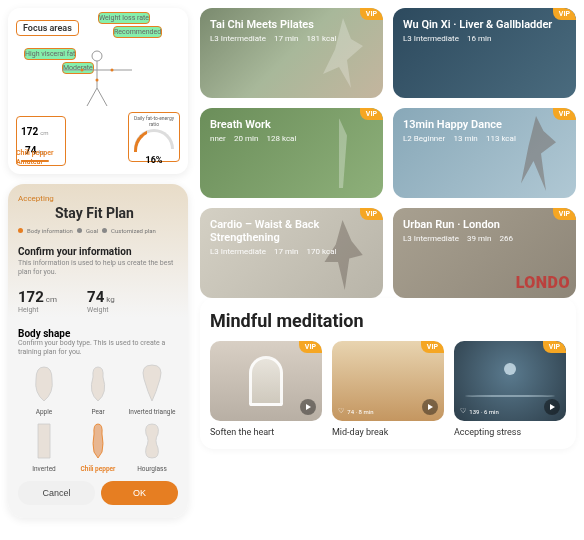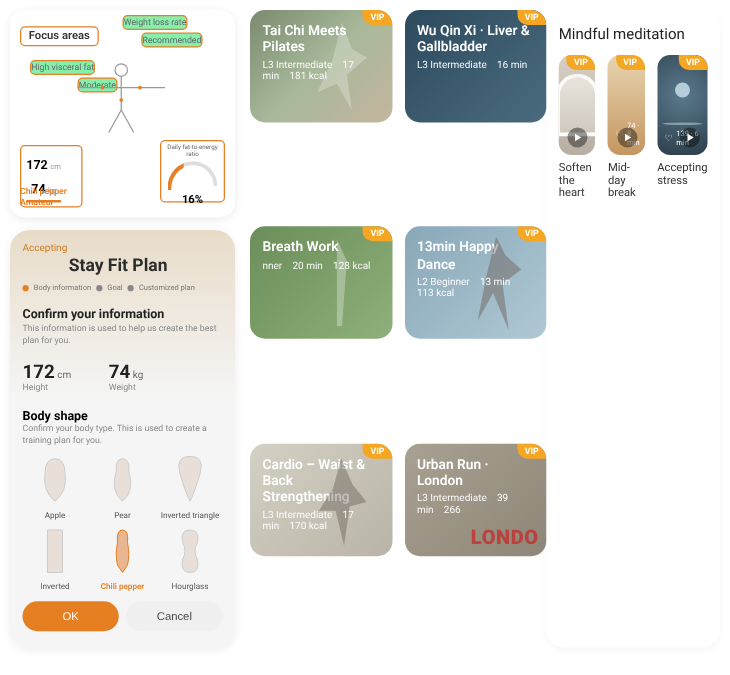--- a/index.html
+++ b/index.html
@@ -50,21 +50,21 @@
   .shape-item { text-align: center; }
   .shape-svg { width: 36px; height: 40px; margin: 0 auto; }
   .shape-item .shape-name { font-size: 6.5px; color: #555; margin-top: 1px; }
   .shape-item.selected .shape-name { color: #e67e22; font-weight: 600; }
   .btn-row { display: flex; gap: 6px; margin-top: 8px; }
   .btn { flex: 1; padding: 7px 0; border-radius: 18px; font-size: 9px; text-align: center; border: none; cursor: pointer; }
   .btn-cancel { background: #f0f0f0; color: #444; }
   .btn-ok { background: #e67e22; color: #fff; }
 
   
-  .right-col { flex: 1; display: flex; flex-direction: row; gap: 0; }
+  .right-col { flex: 1; display: flex; flex-direction: column; gap: 0; }
   .workout-grid { display: grid; grid-template-columns: repeat(2, 1fr); gap: 10px; }
   .workout-card { border-radius: 12px; height: 90px; position: relative; overflow: hidden; color: #fff; padding: 10px; display: flex; flex-direction: column; justify-content: flex-start; background-size: cover; }
   .workout-card .wtitle { font-size: 11px; font-weight: 600; line-height: 1.2; }
   .workout-card .wmeta { font-size: 8px; margin-top: 3px; opacity: 0.95; }
   .vip-badge { position: absolute; top: 0; right: 0; background: #f5a623; color: #fff; font-size: 7px; font-weight: 700; padding: 2px 6px; border-radius: 0 12px 0 8px; }
 
   .card-taichi { background: linear-gradient(135deg, #7a8a6e 0%, #a8b89a 50%, #c4b59e 100%); }
   .card-taichi::before { content:""; position:absolute; right:20px; top:10px; width:40px; height:70px; background: rgba(255,255,255,0.25); clip-path: polygon(50% 0, 70% 30%, 100% 40%, 60% 60%, 70% 100%, 40% 70%, 0 80%, 30% 45%); }
   .card-wuqin { background: linear-gradient(135deg, #2d4a5e 0%, #4a6b7e 100%); }
   .card-breath { background: linear-gradient(135deg, #6b8e5a 0%, #8eb07a 100%); }
@@ -72,21 +72,21 @@
   .card-dance { background: linear-gradient(135deg, #88a8b8 0%, #b0c8d4 100%); }
   .card-dance::before { content:""; position:absolute; right:15px; top:8px; width:50px; height:75px; background: rgba(100,80,70,0.4); clip-path: polygon(50% 0, 65% 20%, 90% 35%, 60% 50%, 70% 100%, 45% 60%, 20% 90%, 35% 40%); }
   .card-cardio { background: linear-gradient(135deg, #d4d0c4 0%, #b8b4a8 100%); }
   .card-cardio::before { content:""; position:absolute; right:18px; top:12px; width:45px; height:70px; background: rgba(80,70,60,0.35); clip-path: polygon(50% 0, 70% 30%, 95% 50%, 65% 55%, 55% 100%, 40% 60%, 10% 60%, 35% 35%); }
   .card-urban { background: linear-gradient(135deg, #a8a090 0%, #8e8678 100%); position: relative; }
   .card-urban::after { content:""; position:absolute; bottom:8px; right:8px; font-size:22px; font-weight:900; color: rgba(200,40,40,0.7); letter-spacing:1px; }
   .london-text { position:absolute; bottom:6px; right:6px; font-size:16px; font-weight:900; color: rgba(200,40,40,0.75); letter-spacing:0.5px; }
 
   
   .med-section { background: #fff; border-radius: 14px; padding: 12px 10px; box-shadow: 0 2px 6px rgba(0,0,0,0.04); }
-  .med-title { font-size: 12px; font-weight: 400; color: #222; margin-bottom: 10px; }
+  .med-title { font-size: 18px; font-weight: 700; color: #222; margin-bottom: 10px; }
   .med-grid { display: flex; gap: 10px; }
   .med-card { flex: 1; }
   .med-thumb { height: 80px; border-radius: 10px; position: relative; overflow: hidden; }
   .med-thumb .vip-badge { border-radius: 0 10px 0 8px; }
   .med-thumb .play { position: absolute; bottom: 6px; right: 6px; width: 16px; height: 16px; border-radius: 50%; background: rgba(0,0,0,0.4); display: flex; align-items: center; justify-content: center; }
   .med-thumb .play::after { content: ""; border-left: 5px solid #fff; border-top: 3px solid transparent; border-bottom: 3px solid transparent; margin-left: 1px; }
   .med-thumb .mmeta { position: absolute; bottom: 6px; left: 6px; font-size: 6px; color: #fff; display: flex; align-items: center; gap: 3px; }
   .med-thumb .mmeta::before { content: "♡"; font-size: 7px; }
   .thumb-soften { background: linear-gradient(180deg, #d8cfc4 0%, #b8afa4 100%); }
   .thumb-soften::before { content:""; position:absolute; left:50%; top:50%; transform:translate(-50%,-50%); width:28px; height:44px; border:3px solid rgba(255,255,255,0.85); border-radius:40px 40px 6px 6px; background: linear-gradient(180deg, #e8e4dc, #cfc9bd); }
@@ -173,22 +173,22 @@
               <path d="M12 4 L24 4 L24 38 L12 38 Z" fill="#e8e0d8" stroke="#ccc" stroke-width="0.8"></path>
             </svg><div class="shape-name">Inverted</div></div>
           <div class="shape-item selected"><svg class="shape-svg" viewBox="0 0 36 40">
               <path d="M18 4 Q13 4 14 14 Q12 24 14 32 L18 38 L22 32 Q24 24 22 14 Q23 4 18 4 Z" fill="#e8b690" stroke="#e67e22" stroke-width="0.8"></path>
             </svg><div class="shape-name">Chili pepper</div></div>
           <div class="shape-item"><svg class="shape-svg" viewBox="0 0 36 40">
               <path d="M18 4 Q10 4 12 14 Q16 20 12 28 Q10 38 18 38 Q26 38 24 28 Q20 20 24 14 Q26 4 18 4 Z" fill="#e8e0d8" stroke="#ccc" stroke-width="0.8"></path>
             </svg><div class="shape-name">Hourglass</div></div>
         </div>
       <div class="btn-row">
+        <button class="btn btn-cancel">Cancel</button>
         <button class="btn btn-ok">OK</button>
-        <button class="btn btn-cancel">Cancel</button>
       </div>
     </div>
   </div>
 
   <div class="right-col">
     <div class="workout-grid" id="workout-grid">
         <div class="workout-card card-taichi">
           <span class="vip-badge">VIP</span>
           <div class="wtitle">Tai Chi Meets Pilates</div>
           <div class="wmeta">L3 Intermediate 17 min 181 kcal</div>

